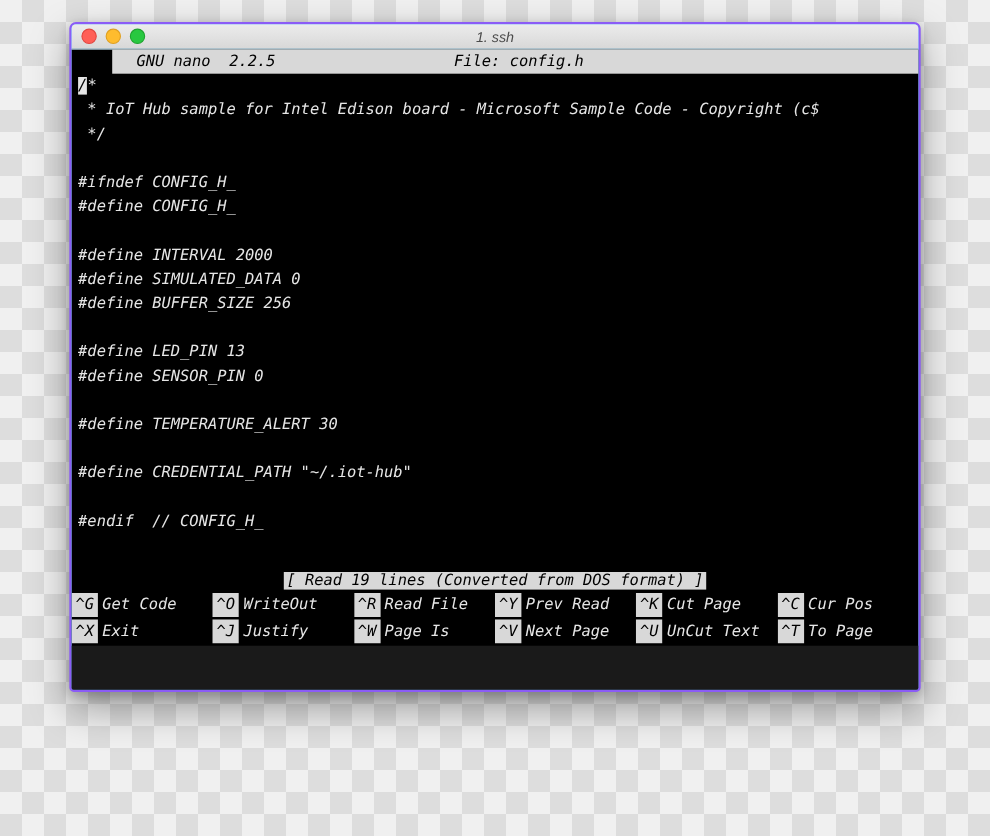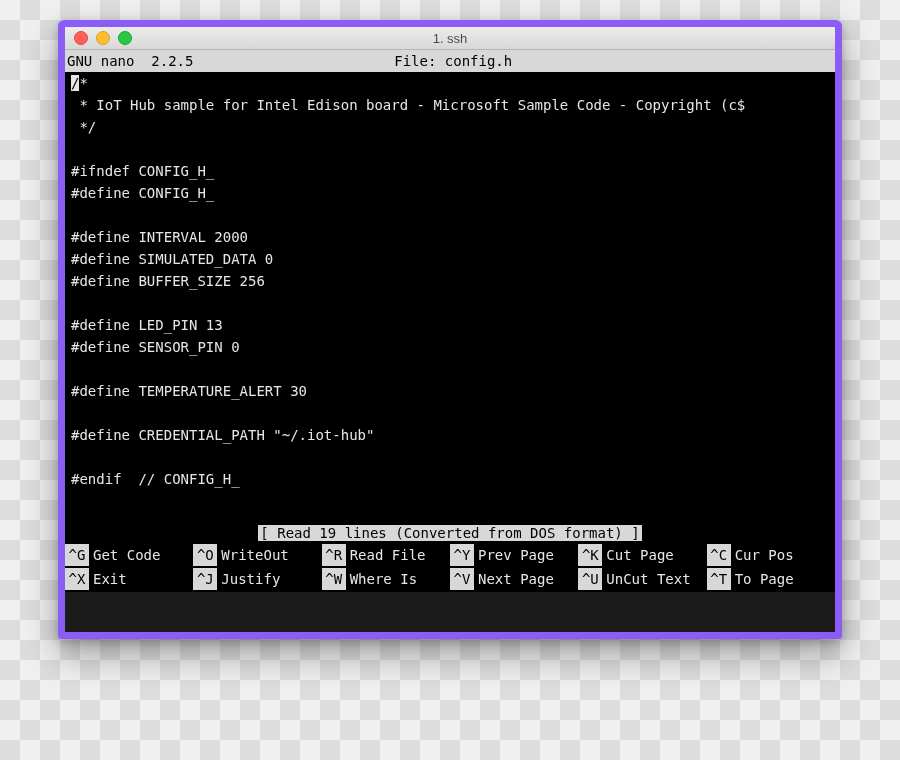--- a/index.html
+++ b/index.html
@@ -21,21 +21,22 @@
     align-items: flex-start;
     justify-content: center;
   }
   .window {
     width: 770px;
     margin-top: 20px;
     border-radius: 6px 6px 4px 4px;
     box-shadow: 0 15px 35px rgba(0,0,0,0.35), 0 3px 10px rgba(0,0,0,0.2);
     overflow: hidden;
     background: #7dd3fc;
-    border: 7px solid #8b5cf6;
+    border: 2px solid #8b5cf6;
+    font-style: italic;
   }
   .titlebar {
     height: 22px;
     background: linear-gradient(#ececec, #d8d8d8);
     border-bottom: 1px solid #b5b5b5;
     display: flex;
     align-items: center;
     position: relative;
     font-size: 13px;
     color: #4a4a4a;
@@ -66,23 +67,24 @@
     color: #e6e6e6;
     font-family: Menlo, Consolas, "DejaVu Sans Mono", monospace;
     font-size: 14px;
     line-height: 22px;
     padding: 0;
   }
   .hdr {
     background: #d8d8d8;
     color: #000;
     display: flex;
-    padding: 0 2px;
-    height: 22px;
-    align-items: center;
+    padding: 0 22px;
+    height: 22px;
+    align-items: center;
+    margin-left: 37px;
   }
   .hdr .left  { flex: 0 0 auto; }
   .hdr .mid   { flex: 1 1 auto; text-align: center; margin-left: -120px; }
   .content {
     padding: 0 6px;
     min-height: 450px;
     white-space: pre;
   }
   .cursor-inv {
     background: #e6e6e6;
@@ -164,21 +166,21 @@
       <div class="sc">
         <span class="key">^O</span>
         <span class="lbl">WriteOut</span>
       </div>
       <div class="sc">
         <span class="key">^R</span>
         <span class="lbl">Read File</span>
       </div>
       <div class="sc">
         <span class="key">^Y</span>
-        <span class="lbl">Prev Page</span>
+        <span class="lbl">Prev Read</span>
       </div>
       <div class="sc">
         <span class="key">^K</span>
         <span class="lbl">Cut Page</span>
       </div>
       <div class="sc">
         <span class="key">^C</span>
         <span class="lbl">Cur Pos</span>
       </div>
     </div>
@@ -187,21 +189,21 @@
       <div class="sc">
         <span class="key">^X</span>
         <span class="lbl">Exit</span>
       </div>
       <div class="sc">
         <span class="key">^J</span>
         <span class="lbl">Justify</span>
       </div>
       <div class="sc">
         <span class="key">^W</span>
-        <span class="lbl">Where Is</span>
+        <span class="lbl">Page Is</span>
       </div>
       <div class="sc">
         <span class="key">^V</span>
         <span class="lbl">Next Page</span>
       </div>
       <div class="sc">
         <span class="key">^U</span>
         <span class="lbl">UnCut Text</span>
       </div>
       <div class="sc">

